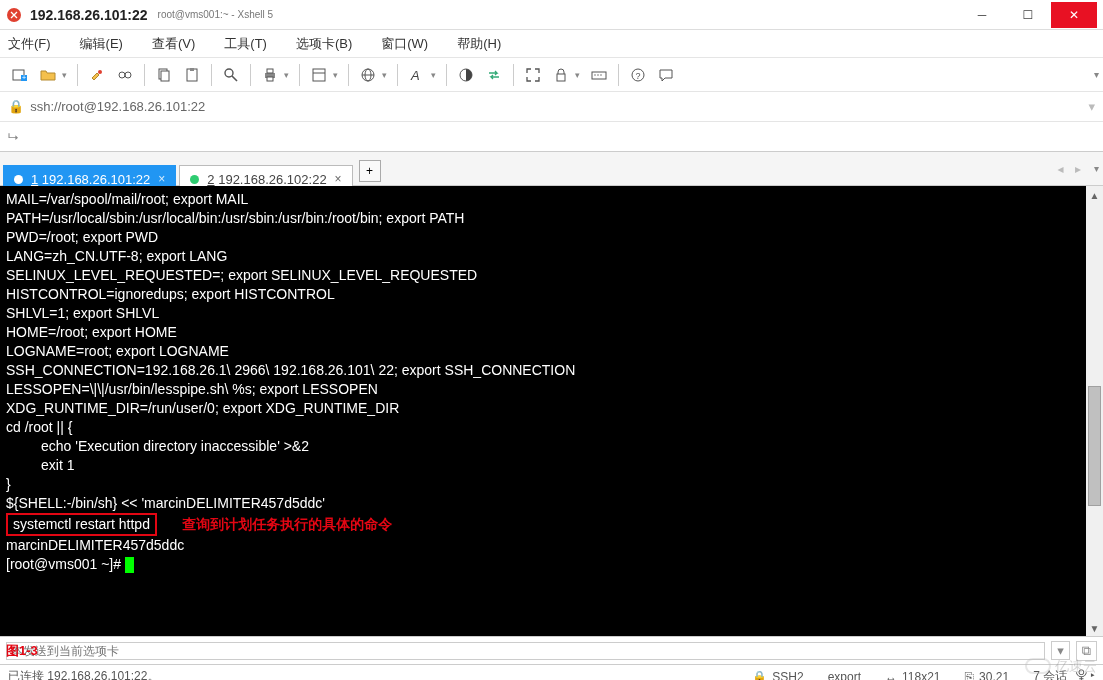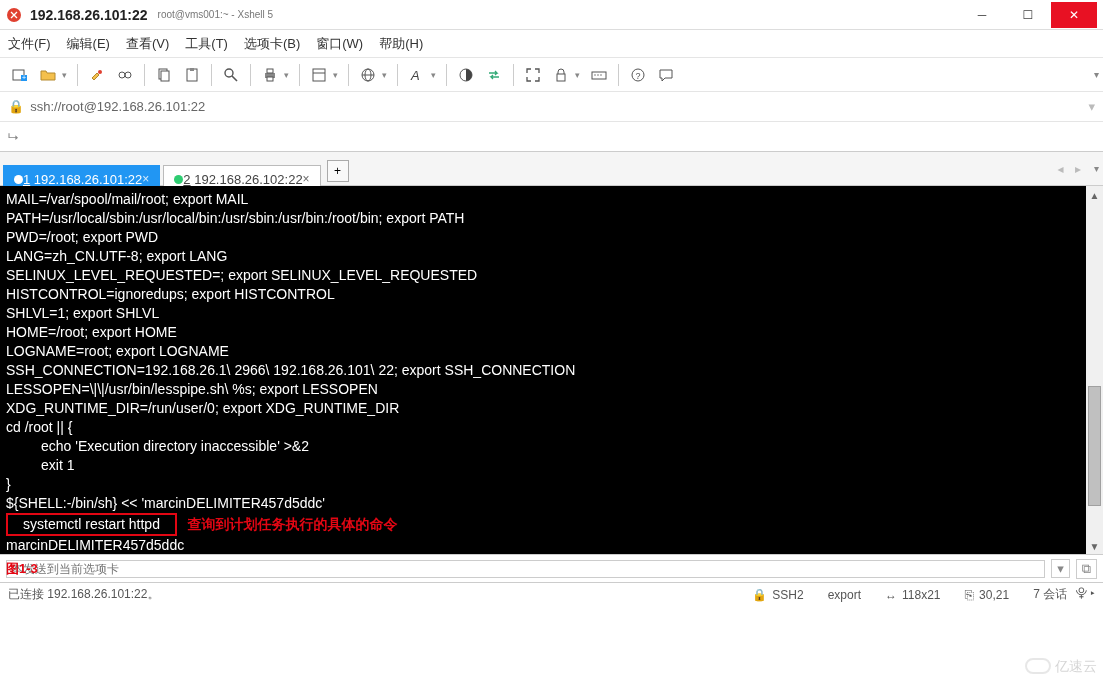--- a/index.html
+++ b/index.html
@@ -4,49 +4,49 @@
 <style>
 *{margin:0;padding:0;box-sizing:border-box;font-family:"Microsoft YaHei",Arial,sans-serif}
 body{width:1103px;height:680px;background:#fff;overflow:hidden;font-size:12px;position:relative}
 .titlebar{height:30px;display:flex;align-items:center;padding:0 6px;background:#fff;border-bottom:1px solid #ddd}
 .titlebar .appicon{width:16px;height:16px;margin-right:8px}
 .titlebar .host{font-weight:bold;font-size:14px;color:#222;margin-right:10px}
 .titlebar .title{font-size:10px;color:#777}
 .winbtns{margin-left:auto;display:flex}
 .winbtn{width:46px;height:26px;display:flex;align-items:center;justify-content:center;color:#444}
 .winbtn.close{background:#e81123;color:#fff}
-.menubar{height:28px;display:flex;align-items:center;padding:0 8px;gap:16px;color:#333;border-bottom:1px solid #e5e5e5;font-size:13px}
+.menubar{height:28px;display:flex;align-items:center;padding:0 8px;gap:29px;color:#333;border-bottom:1px solid #e5e5e5;font-size:13px}
 .menubar span{cursor:default}
 .toolbar{height:34px;display:flex;align-items:center;padding:0 8px;gap:4px;border-bottom:1px solid #e5e5e5;position:relative}
 .tbtn{width:24px;height:24px;display:flex;align-items:center;justify-content:center;color:#555}
 .tbtn svg{width:16px;height:16px}
 .tsep{width:1px;height:22px;background:#ccc;margin:0 3px}
 .tdrop{width:8px;color:#888;font-size:9px;margin-left:-2px}
 .toolbar-arrow{position:absolute;right:4px;color:#888;font-size:10px}
 .addrbar{height:30px;display:flex;align-items:center;padding:0 8px;gap:6px;border-bottom:1px solid #e5e5e5;color:#666;font-size:13px}
 .addrbar .lock{color:#888}
 .hintbar{height:30px;display:flex;align-items:center;padding:0 8px;gap:6px;border-bottom:1px solid #ccc;color:#888;font-size:13px}
 .tabbar{height:34px;display:flex;align-items:center;background:#f5f5f5;border-bottom:1px solid #ccc;position:relative}
-.tab{height:28px;display:flex;align-items:center;padding:0 10px;border:1px solid #bbb;background:#fff;margin-left:3px;margin-top:20px;border-bottom:none;font-size:13px;color:#444}
+.tab{height:28px;display:flex;align-items:center;padding:0 10px;gap:8px;border:1px solid #bbb;background:#fff;margin-left:3px;margin-top:20px;border-bottom:none;font-size:13px;color:#444}
 .tab.active{background:#2196f3;color:#fff;border-color:#2196f3}
 .tab .dot{width:9px;height:9px;border-radius:50%}
 .tab.active .dot{background:#fff}
 .tab .dot.green{background:#2ecc71}
 .tab .closex{font-size:12px;opacity:.8}
 .addtab{width:22px;height:22px;border:1px solid #aaa;background:#f9f9f9;display:flex;align-items:center;justify-content:center;margin-left:6px;margin-top:5px}
 .tab-right-arrows{margin-left:auto;margin-right:18px;color:#bbb;letter-spacing:4px}
 .tab-menu-arrow{position:absolute;right:4px;color:#888;font-size:10px}
-.terminal{background:#000;color:#fff;font-family:"Consolas","Courier New",monospace;font-size:14px;line-height:19px;padding:4px 6px;white-space:pre;height:368px;overflow:hidden;position:relative}
+.terminal{background:#000;color:#fff;font-family:"Consolas","Courier New",monospace;font-size:14px;line-height:19px;padding:4px 6px;white-space:pre;height:450px;overflow:hidden;position:relative}
 .scrollbar{position:absolute;right:0;top:0;bottom:0;width:17px;background:#f0f0f0}
 .scrollbar .thumb{position:absolute;left:2px;right:2px;top:200px;height:120px;background:#c0c0c0;border:1px solid #a0a0a0}
 .scrollbar .arr{position:absolute;left:0;right:0;height:17px;text-align:center;font-size:10px;color:#666}
 .scrollbar .arr.up{top:0}
 .scrollbar .arr.dn{bottom:0}
-.cmdbox{border:2px solid #e30613;padding:0 15px;display:inline-block}
-.redtext{color:#e30613;font-weight:bold;font-family:Liberation Serif, serif}
+.cmdbox{border:2px solid #e30613;padding:0 5px;display:inline-block}
+.redtext{color:#e30613;font-weight:bold;font-family:Liberation Mono, monospace}
 .prompt-cursor{display:inline-block;width:9px;height:16px;background:#00ff00;vertical-align:middle}
 .sendbar{height:28px;border-top:1px solid #ccc;display:flex;align-items:center;padding:0 6px;gap:6px;color:#888;font-size:13px;position:relative}
 .sendbar .figlabel{color:#e30613;font-weight:bold;position:absolute;left:6px}
 .sendbar input.sendbox{flex:1;height:18px;border:1px solid #ccc;padding:0 4px;font-size:12px;color:#999;margin-left:0}
 .sendbar .sendright{display:flex;align-items:center;gap:6px}
 .statusbar{height:24px;border-top:1px solid #ccc;display:flex;align-items:center;padding:0 8px;font-size:12px;color:#555;gap:24px}
 .statusbar .pane{display:flex;align-items:center;gap:5px}
 .statusbar .connected{flex:0 0 auto}
 .statusbar .spacer{flex:1}
 .watermark{position:absolute;right:6px;bottom:4px;opacity:.35;font-size:14px;color:#888;display:flex;align-items:flex-start;gap:4px}

